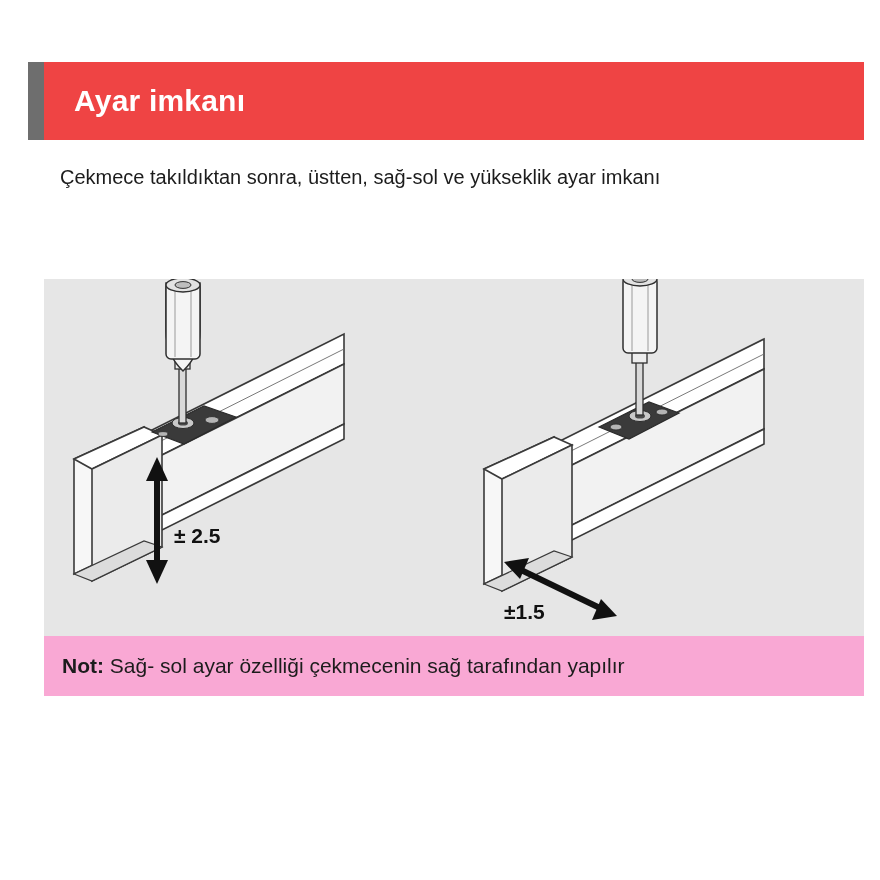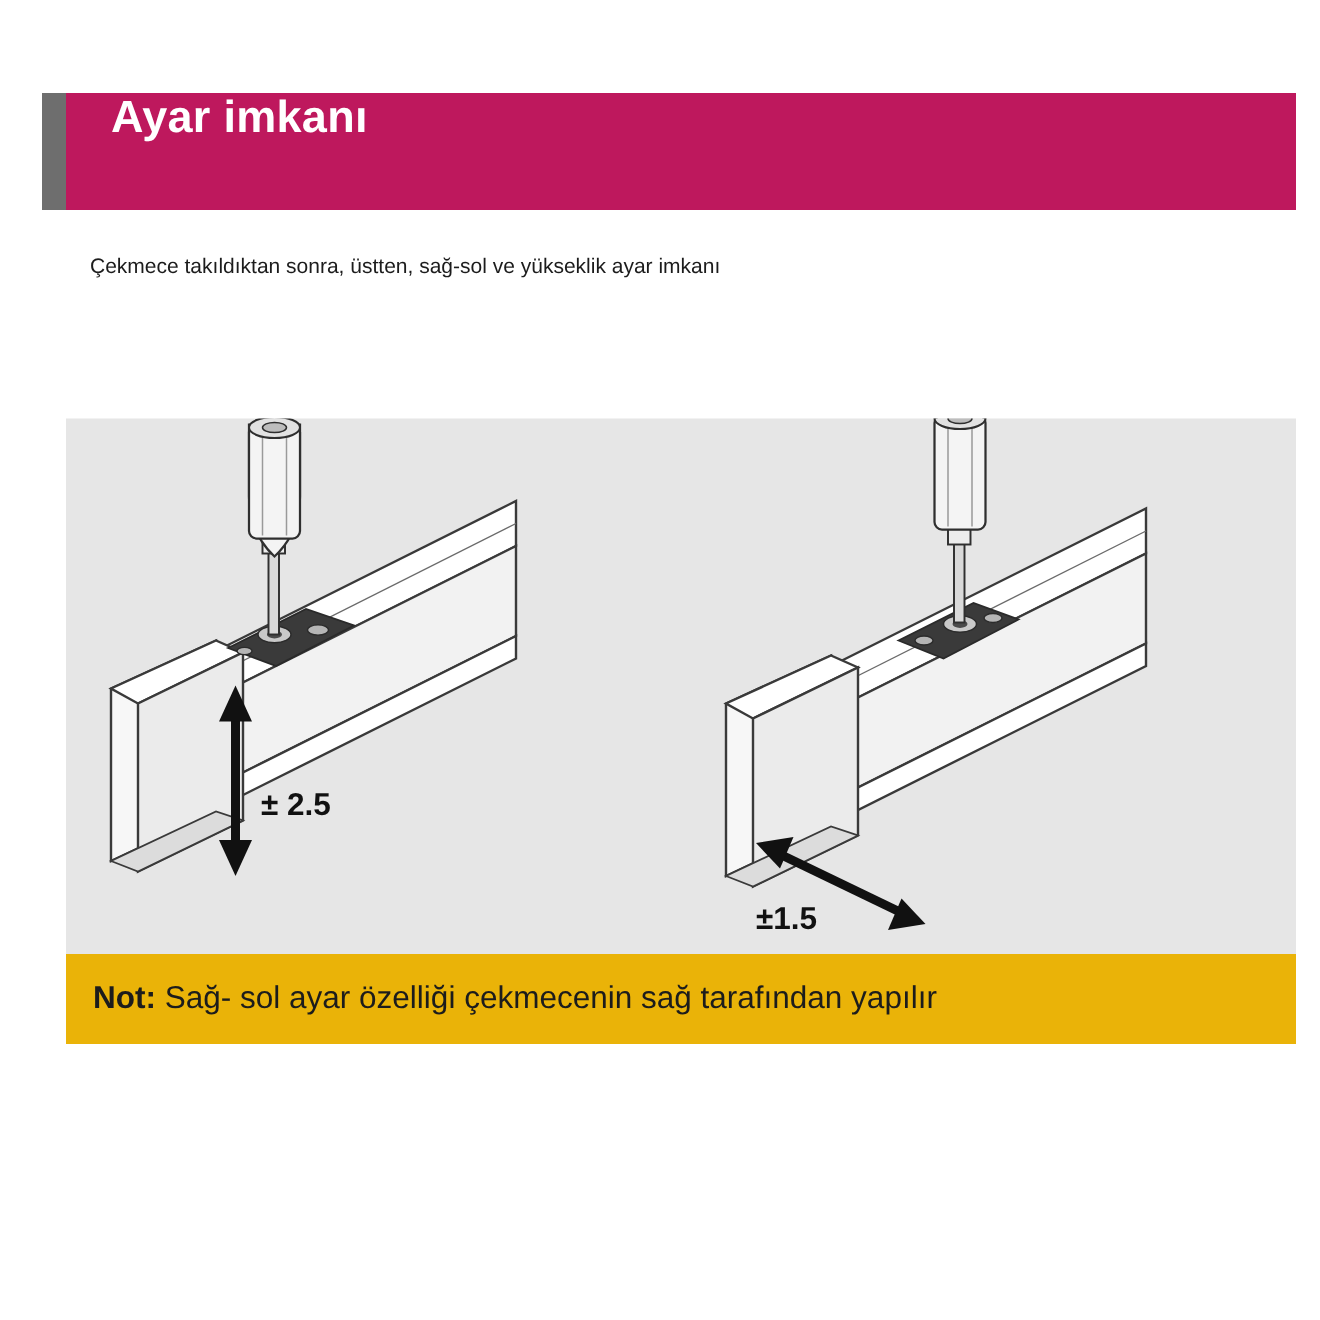--- a/index.html
+++ b/index.html
@@ -35,23 +35,23 @@
     background: #6e6e6e;
   }
 
   
   .header-band {
     position: absolute;
     left: 44px;
     top: 62px;
     width: 820px;
     height: 78px;
-    background: #be185d;
+    background: #ef4444;
     display: flex;
-    align-items: flex-start;
+    align-items: center;
   }
   .header-title {
     color: #ffffff;
     font-size: 30px;
     font-weight: bold;
     letter-spacing: 0.2px;
     margin-left: 30px;
   }
 
   
@@ -61,21 +61,21 @@
     top: 140px;
     width: 820px;
     height: 146px;
     background: #ffffff;
   }
   .intro-text {
     position: absolute;
     left: 16px;
     top: 22px;
     width: 760px;
-    font-size: 14px;
+    font-size: 20px;
     line-height: 31px;
     color: #1c1c1c;
   }
 
   
   .figure-panel {
     position: absolute;
     left: 44px;
     top: 240px;
     width: 820px;
@@ -84,21 +84,21 @@
     margin-top: 39px;
   }
 
   
   .note-band {
     position: absolute;
     left: 44px;
     top: 636px;
     width: 820px;
     height: 60px;
-    background: #eab308;
+    background: #f9a8d4;
     display: flex;
     align-items: center;
   }
   .note-text {
     margin-left: 18px;
     font-size: 21px;
     color: #1c1c1c;
   }
   .note-label {
     font-weight: bold;

